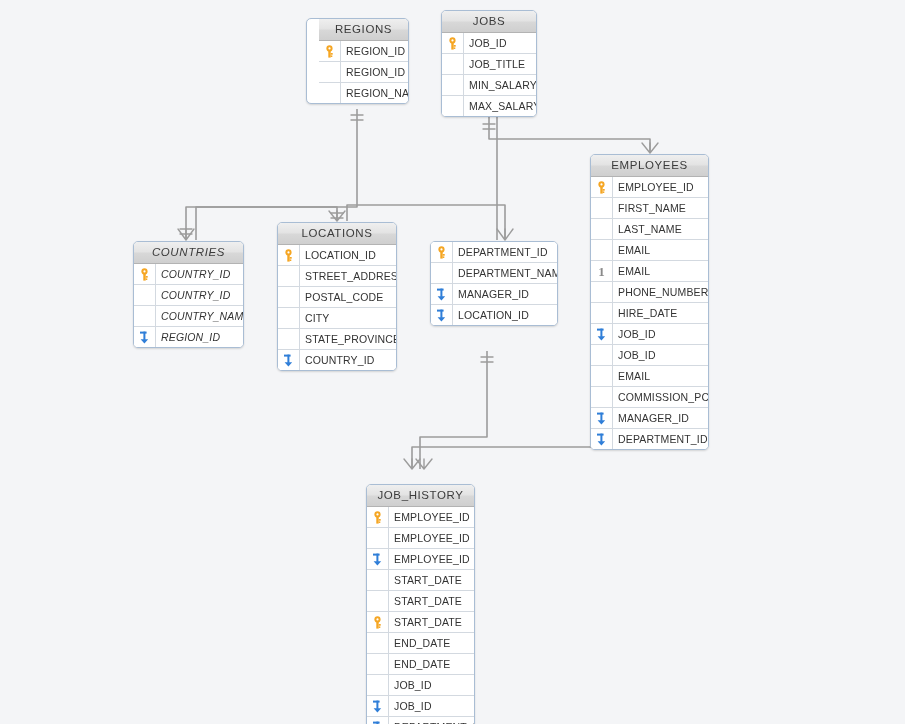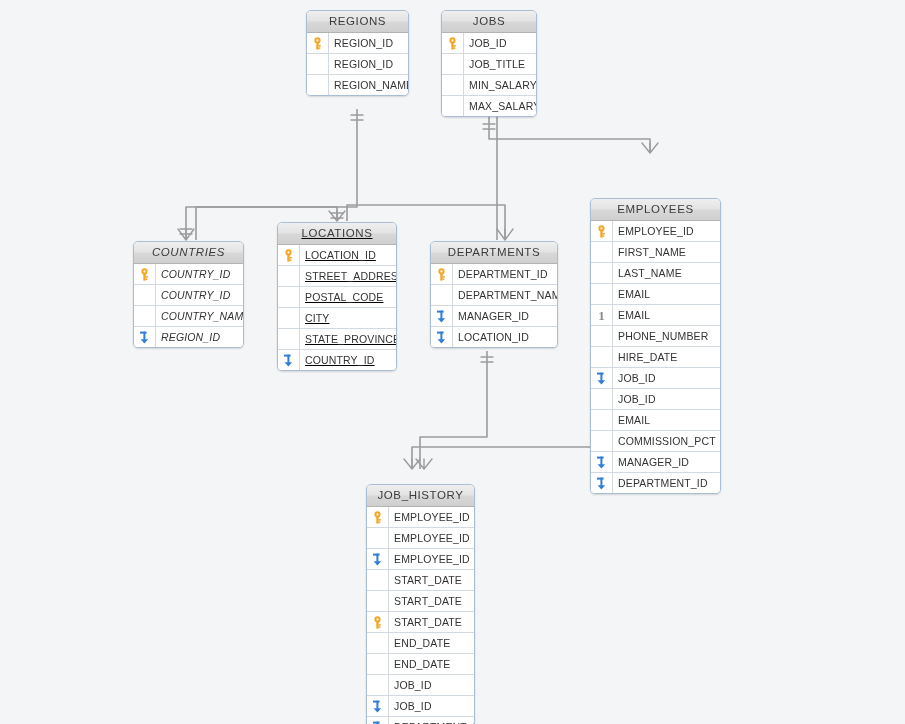--- a/index.html
+++ b/index.html
@@ -135,21 +135,21 @@
       <g>
         <path d="M412,469 L404,459 M412,469 L412,459 M412,469 L420,459"></path>
       </g>
       <g>
         <path d="M424,469 L416,459 M424,469 L424,459 M424,469 L432,459"></path>
       </g>
     </g>
   </svg>
 
   <div id="entities">
-      <div class="entity" style="left: 306px; top: 10px; width: 103px;">
+      <div class="entity" style="left: 306px; top: 18px; width: 103px; padding-left: 12px;">
         <div class="entity-header">REGIONS</div>
         <div class="attr-list">
           <div class="attr">
             <div class="attr-icon">
               <svg class="ico" width="11" height="13" viewBox="0 0 11 13">
                 <circle cx="5.5" cy="3.4" r="3.1" fill="#f5a623"></circle>
                 <circle cx="5.5" cy="3.4" r="1.1" fill="#ffffff"></circle>
                 <rect x="4.3" y="5.6" width="2.4" height="7.0" fill="#f5a623"></rect>
                 <rect x="6.7" y="8.0" width="2.0" height="1.7" fill="#f5a623"></rect>
                 <rect x="6.7" y="10.4" width="1.6" height="1.6" fill="#f5a623"></rect>
@@ -189,21 +189,21 @@
           <div class="attr">
             <div class="attr-icon"></div>
             <div class="attr-name">MIN_SALARY</div>
           </div>
           <div class="attr">
             <div class="attr-icon"></div>
             <div class="attr-name">MAX_SALARY</div>
           </div>
         </div>
       </div>
-      <div class="entity" style="left: 590px; top: 154px; width: 131px; margin-top: 44px;">
+      <div class="entity" style="left: 590px; top: 154px; width: 119px;">
         <div class="entity-header">EMPLOYEES</div>
         <div class="attr-list">
           <div class="attr">
             <div class="attr-icon">
               <svg class="ico" width="11" height="13" viewBox="0 0 11 13">
                 <circle cx="5.5" cy="3.4" r="3.1" fill="#f5a623"></circle>
                 <circle cx="5.5" cy="3.4" r="1.1" fill="#ffffff"></circle>
                 <rect x="4.3" y="5.6" width="2.4" height="7.0" fill="#f5a623"></rect>
                 <rect x="6.7" y="8.0" width="2.0" height="1.7" fill="#f5a623"></rect>
                 <rect x="6.7" y="10.4" width="1.6" height="1.6" fill="#f5a623"></rect>
@@ -274,21 +274,21 @@
               <svg class="ico" width="12" height="13" viewBox="0 0 12 13">
                 <rect x="1.0" y="0.6" width="6.6" height="2.0" fill="#2f7ed8"></rect>
                 <rect x="4.4" y="0.6" width="2.0" height="8.3" fill="#2f7ed8"></rect>
                 <path d="M1.6 8.2 L9.2 8.2 L5.4 12.6 Z" fill="#2f7ed8"></path>
               </svg>
             </div>
             <div class="attr-name">DEPARTMENT_ID</div>
           </div>
         </div>
       </div>
-      <div class="entity" style="left: 277px; top: 222px; width: 120px; text-decoration: underline;">
+      <div class="entity" style="left: 277px; top: 222px; width: 120px;">
         <div class="entity-header">LOCATIONS</div>
         <div class="attr-list">
           <div class="attr">
             <div class="attr-icon">
               <svg class="ico" width="11" height="13" viewBox="0 0 11 13">
                 <circle cx="5.5" cy="3.4" r="3.1" fill="#f5a623"></circle>
                 <circle cx="5.5" cy="3.4" r="1.1" fill="#ffffff"></circle>
                 <rect x="4.3" y="5.6" width="2.4" height="7.0" fill="#f5a623"></rect>
                 <rect x="6.7" y="8.0" width="2.0" height="1.7" fill="#f5a623"></rect>
                 <rect x="6.7" y="10.4" width="1.6" height="1.6" fill="#f5a623"></rect>
@@ -353,21 +353,20 @@
                 <rect x="1.0" y="0.6" width="6.6" height="2.0" fill="#2f7ed8"></rect>
                 <rect x="4.4" y="0.6" width="2.0" height="8.3" fill="#2f7ed8"></rect>
                 <path d="M1.6 8.2 L9.2 8.2 L5.4 12.6 Z" fill="#2f7ed8"></path>
               </svg>
             </div>
             <div class="attr-name">REGION_ID</div>
           </div>
         </div>
       </div>
       <div class="entity" style="left: 430px; top: 241px; width: 128px;">
-        <div class="entity-header">DEPARTMENTS</div>
         <div class="attr-list">
           <div class="attr">
             <div class="attr-icon">
               <svg class="ico" width="11" height="13" viewBox="0 0 11 13">
                 <circle cx="5.5" cy="3.4" r="3.1" fill="#f5a623"></circle>
                 <circle cx="5.5" cy="3.4" r="1.1" fill="#ffffff"></circle>
                 <rect x="4.3" y="5.6" width="2.4" height="7.0" fill="#f5a623"></rect>
                 <rect x="6.7" y="8.0" width="2.0" height="1.7" fill="#f5a623"></rect>
                 <rect x="6.7" y="10.4" width="1.6" height="1.6" fill="#f5a623"></rect>
               </svg>

